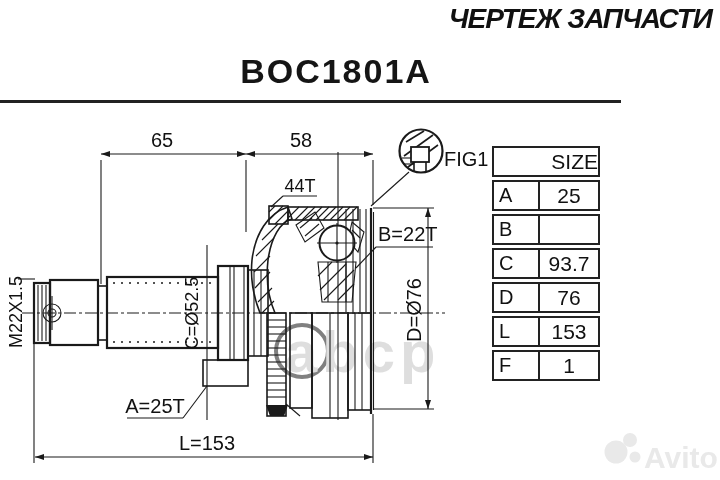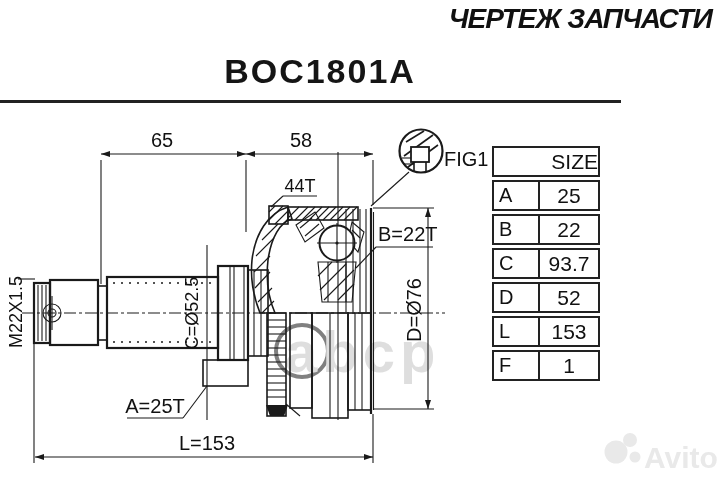--- a/index.html
+++ b/index.html
@@ -6,21 +6,21 @@
   #canvas{
     position:relative;width:720px;height:480px;background:#ffffff;overflow:hidden;
     font-family:"Liberation Sans",sans-serif;color:#111;
   }
   .hdr-title{
     position:absolute;top:3px;right:8px;font-size:28px;font-weight:bold;font-style:italic;
     letter-spacing:-1px;color:#111;white-space:nowrap;margin-left:28px;
   }
   .part-number{
     position:absolute;top:52px;left:0;width:640px;text-align:center;
-    font-size:34px;font-weight:600;letter-spacing:2px;color:#151515;
+    font-size:34px;font-weight:600;letter-spacing:2px;color:#151515;padding-left:16px;
   }
   .hdr-rule{position:absolute;top:100px;left:0;width:621px;height:3px;background:#222;}
   .size-table{position:absolute;left:492px;top:146px;width:108px;}
   .tbox{
     box-sizing:border-box;height:31px;border:2px solid #222;margin-bottom:3px;
     display:flex;align-items:center;background:#fff;
   }
   .tbox.header{justify-content:flex-end;font-size:21px;}
   .cell-label{
     box-sizing:border-box;width:46px;height:100%;display:flex;align-items:center;
@@ -280,29 +280,28 @@
   <div class="size-table">
     <div class="tbox header">
       <span>SIZE</span>
     </div>
     <div class="tbox">
       <div class="cell-label">A</div>
       <div class="cell-value">25</div>
     </div>
     <div class="tbox">
       <div class="cell-label">B</div>
-      <div class="cell-value">22</div>
     </div>
     <div class="tbox">
       <div class="cell-label">C</div>
       <div class="cell-value">93.7</div>
     </div>
     <div class="tbox">
       <div class="cell-label">D</div>
-      <div class="cell-value">52</div>
+      <div class="cell-value">76</div>
     </div>
     <div class="tbox">
       <div class="cell-label">L</div>
       <div class="cell-value">153</div>
     </div>
     <div class="tbox">
       <div class="cell-label">F</div>
       <div class="cell-value">1</div>
     </div>
   </div>

